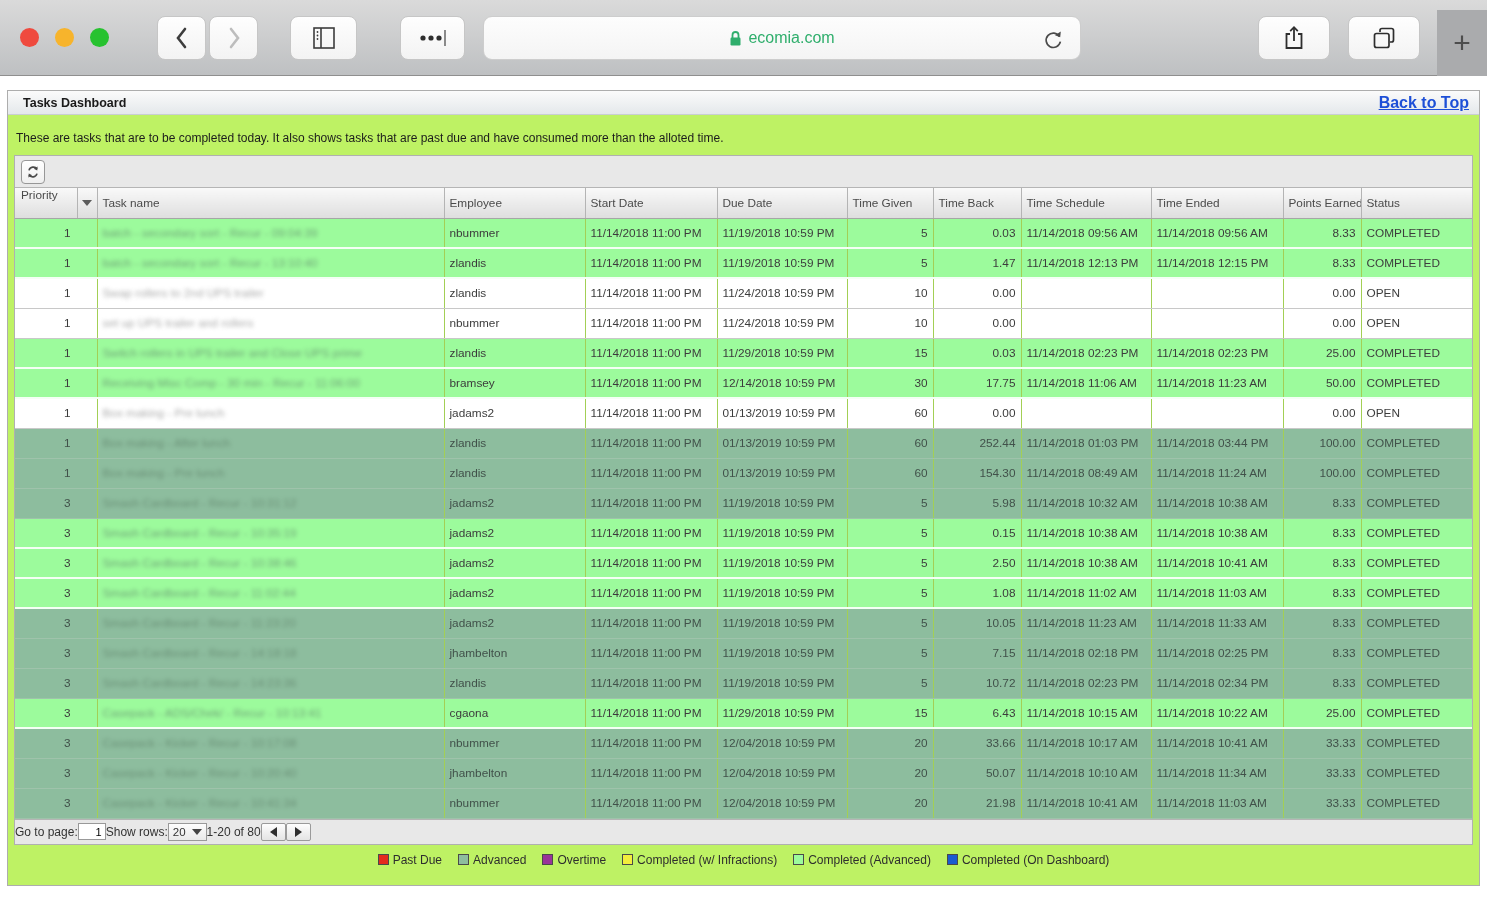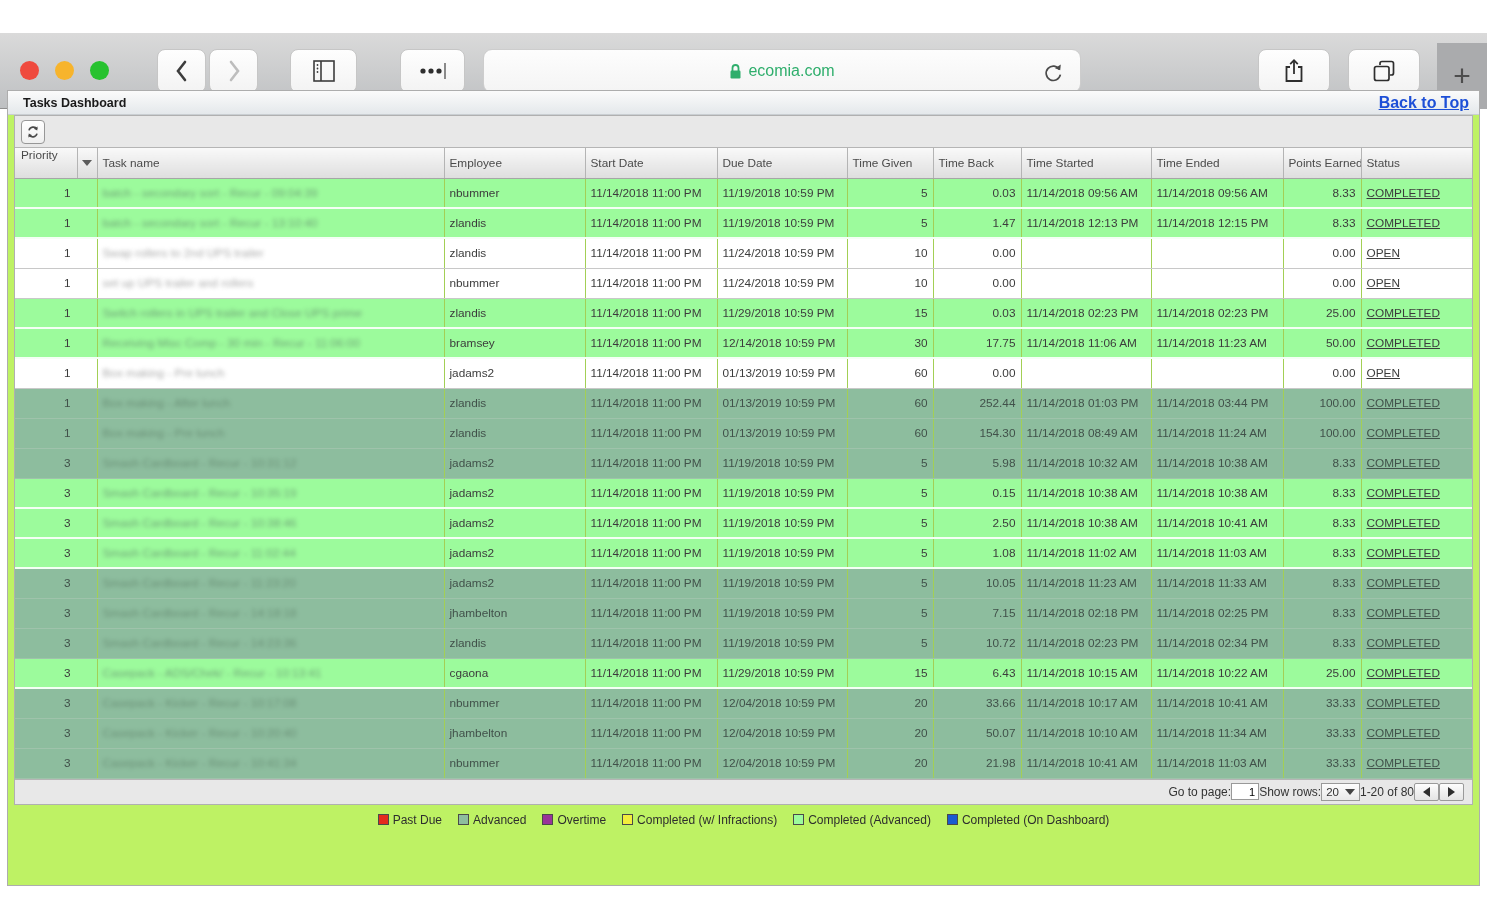--- a/index.html
+++ b/index.html
@@ -2,21 +2,21 @@
 <html><head>
 <meta charset="utf-8">
 <style>
   * { box-sizing: border-box; margin: 0; padding: 0; }
   html,body { width: 1487px; height: 900px; background: #fff; overflow: hidden;
               font-family: "Liberation Sans", sans-serif; }
 
   
   .chrome { position: relative; height: 76px;
             background: linear-gradient(#dadada, #bec0c2);
-            border-bottom: 1px solid #8f8f8f; margin-top: 33px; }
+            border-bottom: 1px solid #8f8f8f; }
   .lights { position: absolute; left: 20px; top: 28px; display: flex; gap: 16px; }
   .light { width: 19px; height: 19px; border-radius: 50%; }
   .light.red { background: #ef4a3e; }
   .light.yellow { background: #f7b42c; }
   .light.green { background: #27c22f; }
   .cbtn { position: absolute; top: 16px; height: 44px;
           background: linear-gradient(#fefefe,#f3f3f3);
           border: 1px solid #c6c6c6; border-radius: 8px;
           display: flex; align-items: center; justify-content: center; }
   .navgroup { position: absolute; left: 157px; top: 16px; display: flex; gap: 3px; }
@@ -63,31 +63,31 @@
   th.pri-th { padding: 0; }
   .pri-wrap { display: flex; height: 100%; align-items: flex-start; gap: 12px; }
   .pri-label { flex: 1; padding-left: 6px; }
   .sort-box { width: 20px; height: 100%; border-left: 1px solid #b4b4b4;
               display: flex; align-items: center; justify-content: center; cursor: pointer; }
   .sort-arrow { width: 0; height: 0; border-left: 5px solid transparent;
                 border-right: 5px solid transparent; border-top: 6px solid #5c5c5c; }
 
   tbody td { height: 30px; font-size: 11.8px; color: #3c3c3c; padding: 0 5px;
              border-right: 1px solid rgba(0,0,0,0.14); white-space: nowrap; overflow: hidden; }
-  tbody td:last-child { border-right: none; text-decoration: underline; }
+  tbody td:last-child { border-right: none; }
   tbody td.num { text-align: right; }
   tbody td.pri { text-align: right; padding-right: 26px; }
   tr.row-white td { background: #ffffff; border-bottom: 1px solid #c8c8c8; }
   tr.row-lgreen td { background: #9cfb9c; border-bottom: 2px solid #f4fff4; }
   tr.row-dgreen td { background: #8dbd9e; border-bottom: 1px solid #9fc3ab; color: #41514a; }
   .blurred { filter: blur(2px); opacity: 0.72; color: #5d7f68; }
   tr.row-white .blurred { color: #8a8a8a; }
 
   .gfooter { height: 25px; background: #e8e8e8; border-top: 1px solid #b5b5b5;
-             display: flex; align-items: center; justify-content: flex-end;
+             display: flex; align-items: center; 
              padding-right: 8px; font-size: 12px; color: #333; }
   .page-input { width: 28px; height: 17px; border: 1px solid #999; background: #fff;
                 font-size: 11px; text-align: right; padding-right: 3px;
                 font-family: "Liberation Sans", sans-serif; }
   .rows-select { min-width: 36px; height: 18px; border: 1px solid #999;
                  background: linear-gradient(#fdfdfd,#e9e9e9); display: flex;
                  align-items: center; gap: 6px; padding: 0 4px; font-size: 11.5px; cursor: pointer; }
   .dn-arrow { width: 0; height: 0; border-left: 5px solid transparent;
               border-right: 5px solid transparent; border-top: 6px solid #444; }
   .pg-btn { width: 25px; height: 18px; border: 1px solid #9a9a9a; border-radius: 2px;
@@ -179,20 +179,21 @@
   </div>
 </div>
 
 <div class="panel">
   <div class="titlebar">
     <span class="title">Tasks Dashboard</span>
     <span class="backtop">Back to Top</span>
   </div>
 
   <div class="inner">
+    <div class="desc">These are tasks that are to be completed today. It also shows tasks that are past due and have consumed more than the alloted time.</div>
 
     <div class="widget">
       <div class="toolbar">
         <div class="refresh-btn">
           <svg width="16" height="16" viewBox="0 0 20 20">
             <path d="M5 8 a5.5 5.5 0 0 1 10 -1.5" fill="none" stroke="#4a4a4a" stroke-width="2"></path>
             <path d="M15.8 3 L15.3 8 L11 6 Z" fill="#4a4a4a"></path>
             <path d="M15 12 a5.5 5.5 0 0 1 -10 1.5" fill="none" stroke="#4a4a4a" stroke-width="2"></path>
             <path d="M4.2 17 L4.7 12 L9 14 Z" fill="#4a4a4a"></path>
           </svg>
@@ -222,21 +223,21 @@
                     <span class="sort-arrow"></span>
                   </span>
               </div>
             </th>
             <th>Task name</th>
             <th>Employee</th>
             <th>Start Date</th>
             <th>Due Date</th>
             <th>Time Given</th>
             <th>Time Back</th>
-            <th>Time Started</th>
+            <th>Time Schedule</th>
             <th>Time Ended</th>
             <th>Points Earned</th>
             <th>Status</th>
           </tr>
         </thead>
         <tbody>
             <tr class="row-lgreen">
               <td class="pri">1</td>
               <td class="task"><span class="blurred">batch - secondary sort - Recur - 09:04:39</span></td>
               <td>nbummer</td>

